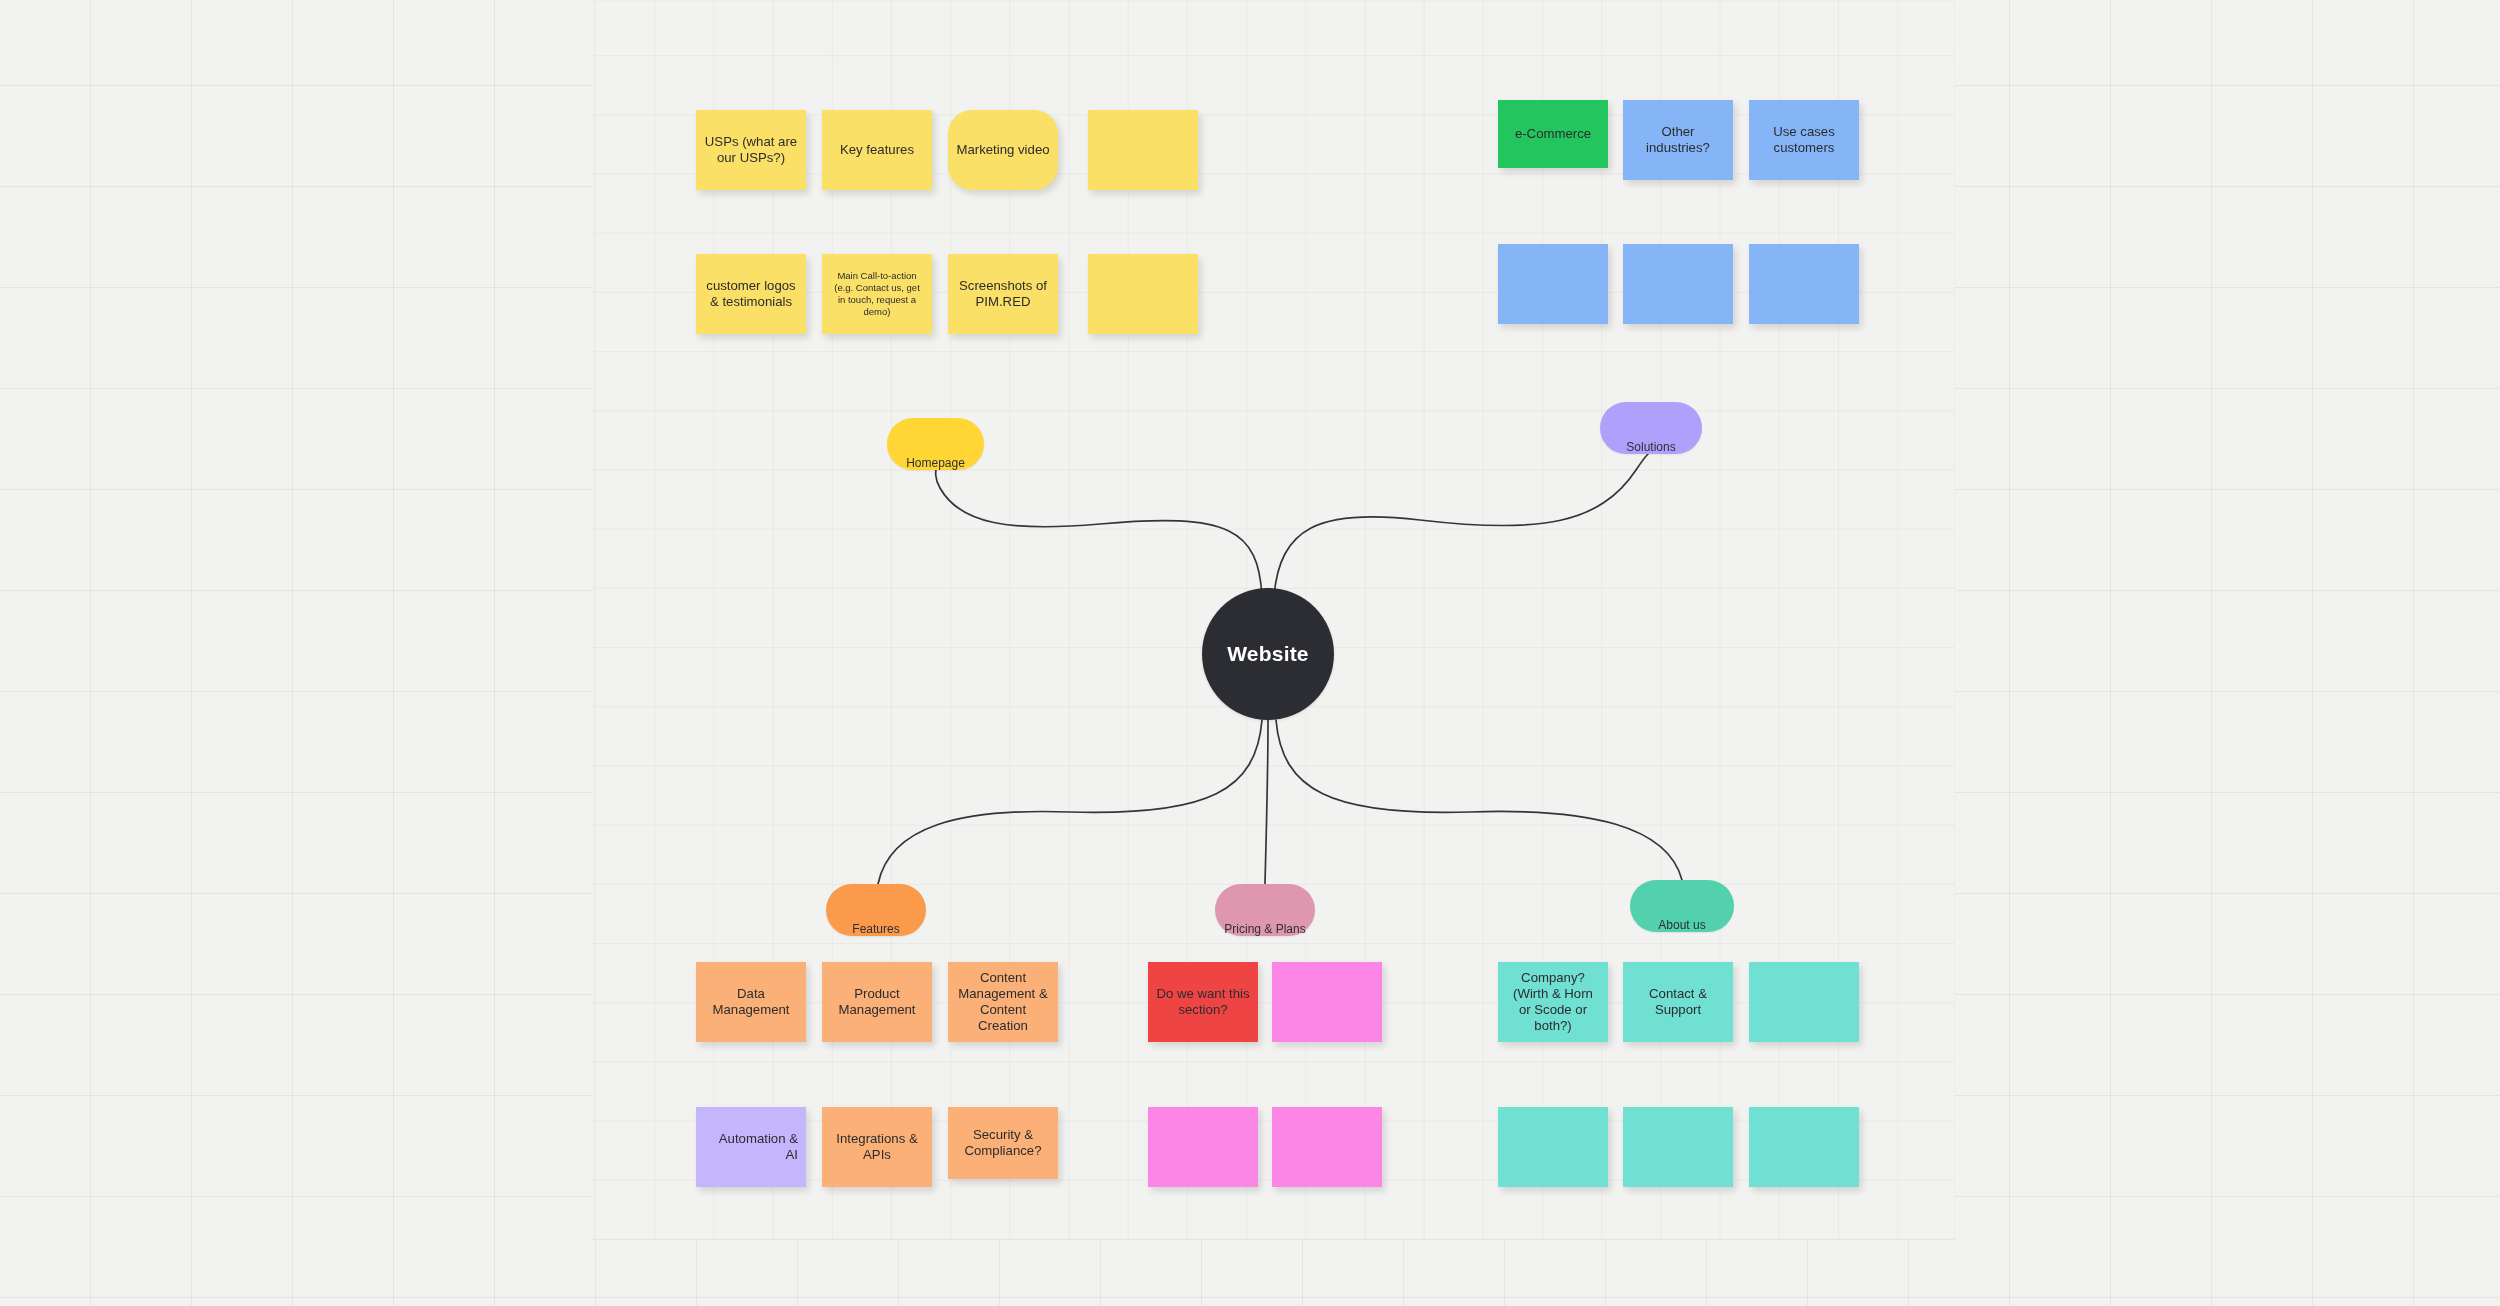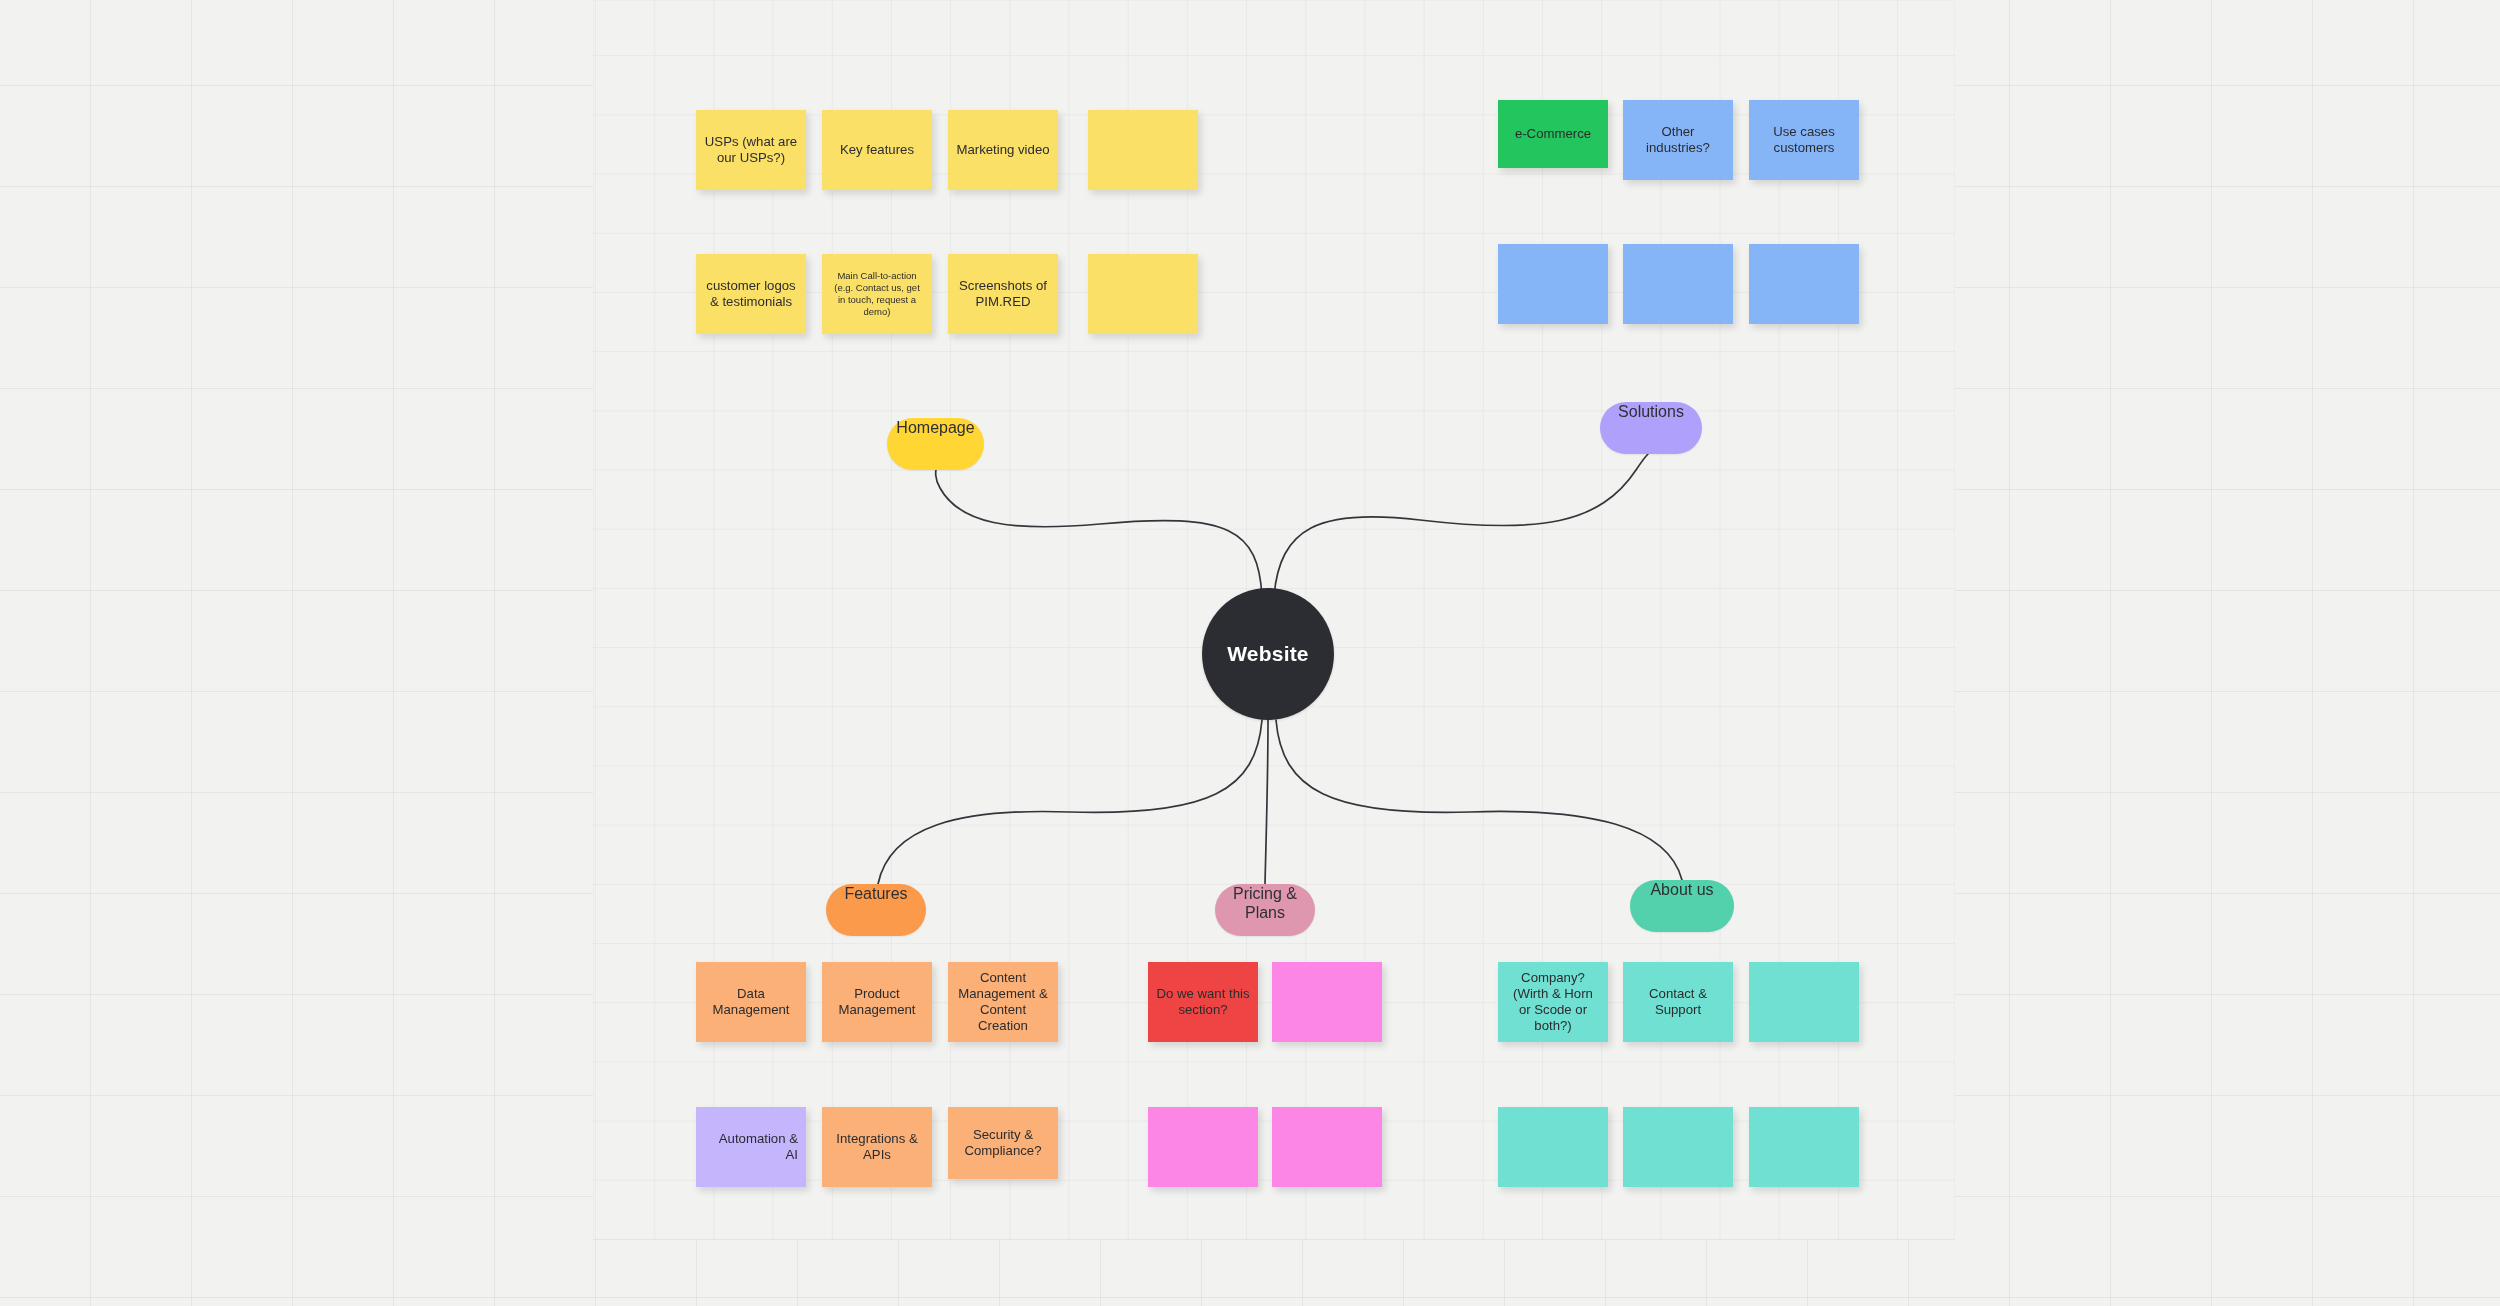--- a/index.html
+++ b/index.html
@@ -74,25 +74,25 @@
     font-size: 21px;
     font-weight: bold;
     letter-spacing: 0.2px;
     box-shadow: 0 1px 3px rgba(0,0,0,0.12);
   }
 
   
   .pill {
     position: absolute;
     display: flex;
-    align-items: flex-start;
+    align-items: flex-end;
     justify-content: center;
     border-radius: 26px;
     color: #2F2F33;
-    font-size: 16px;
+    font-size: 12px;
     text-align: center;
     line-height: 1.2;
     box-shadow: 0 1px 2px rgba(0,0,0,0.07);
   }
 
   
   .note {
     position: absolute;
     display: flex;
     align-items: center;
@@ -144,21 +144,21 @@
         <span>About us</span>
       </div>
     </div>
   <div id="notes-layer">
       <div class="note reg" style="left: 696px; top: 110px; width: 110px; height: 80px; background: rgb(250, 224, 102);">
         <span>USPs (what are our USPs?)</span>
       </div>
       <div class="note reg" style="left: 822px; top: 110px; width: 110px; height: 80px; background: rgb(250, 224, 102);">
         <span>Key features</span>
       </div>
-      <div class="note reg" style="left: 948px; top: 110px; width: 110px; height: 80px; background: rgb(250, 224, 102);">
+      <div class="note reg" style="left: 948px; top: 110px; width: 110px; height: 80px; background: rgb(250, 224, 102); border-radius: 24px;">
         <span>Marketing video</span>
       </div>
       <div class="note reg" style="left: 1088px; top: 110px; width: 110px; height: 80px; background: rgb(250, 224, 102);">
         <span></span>
       </div>
       <div class="note reg" style="left: 696px; top: 254px; width: 110px; height: 80px; background: rgb(250, 224, 102);">
         <span>customer logos &amp; testimonials</span>
       </div>
       <div class="note small" style="left: 822px; top: 254px; width: 110px; height: 80px; background: rgb(250, 224, 102);">
         <span>Main Call-to-action (e.g. Contact us, get in touch, request a demo)</span>

